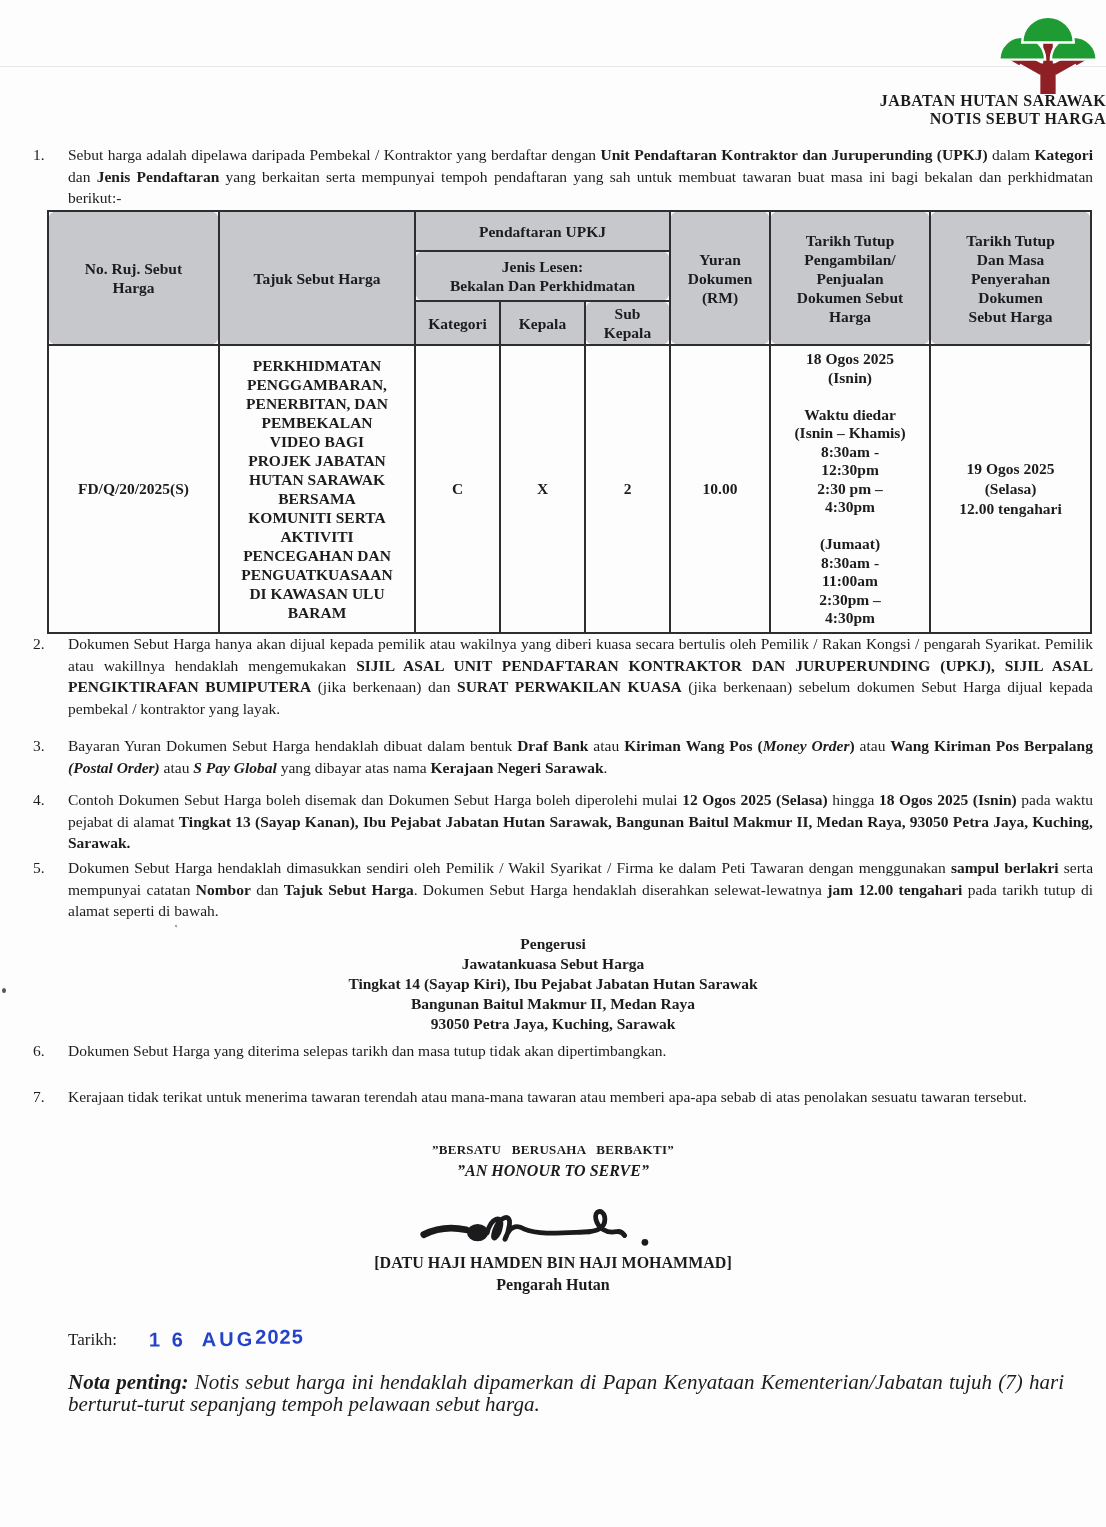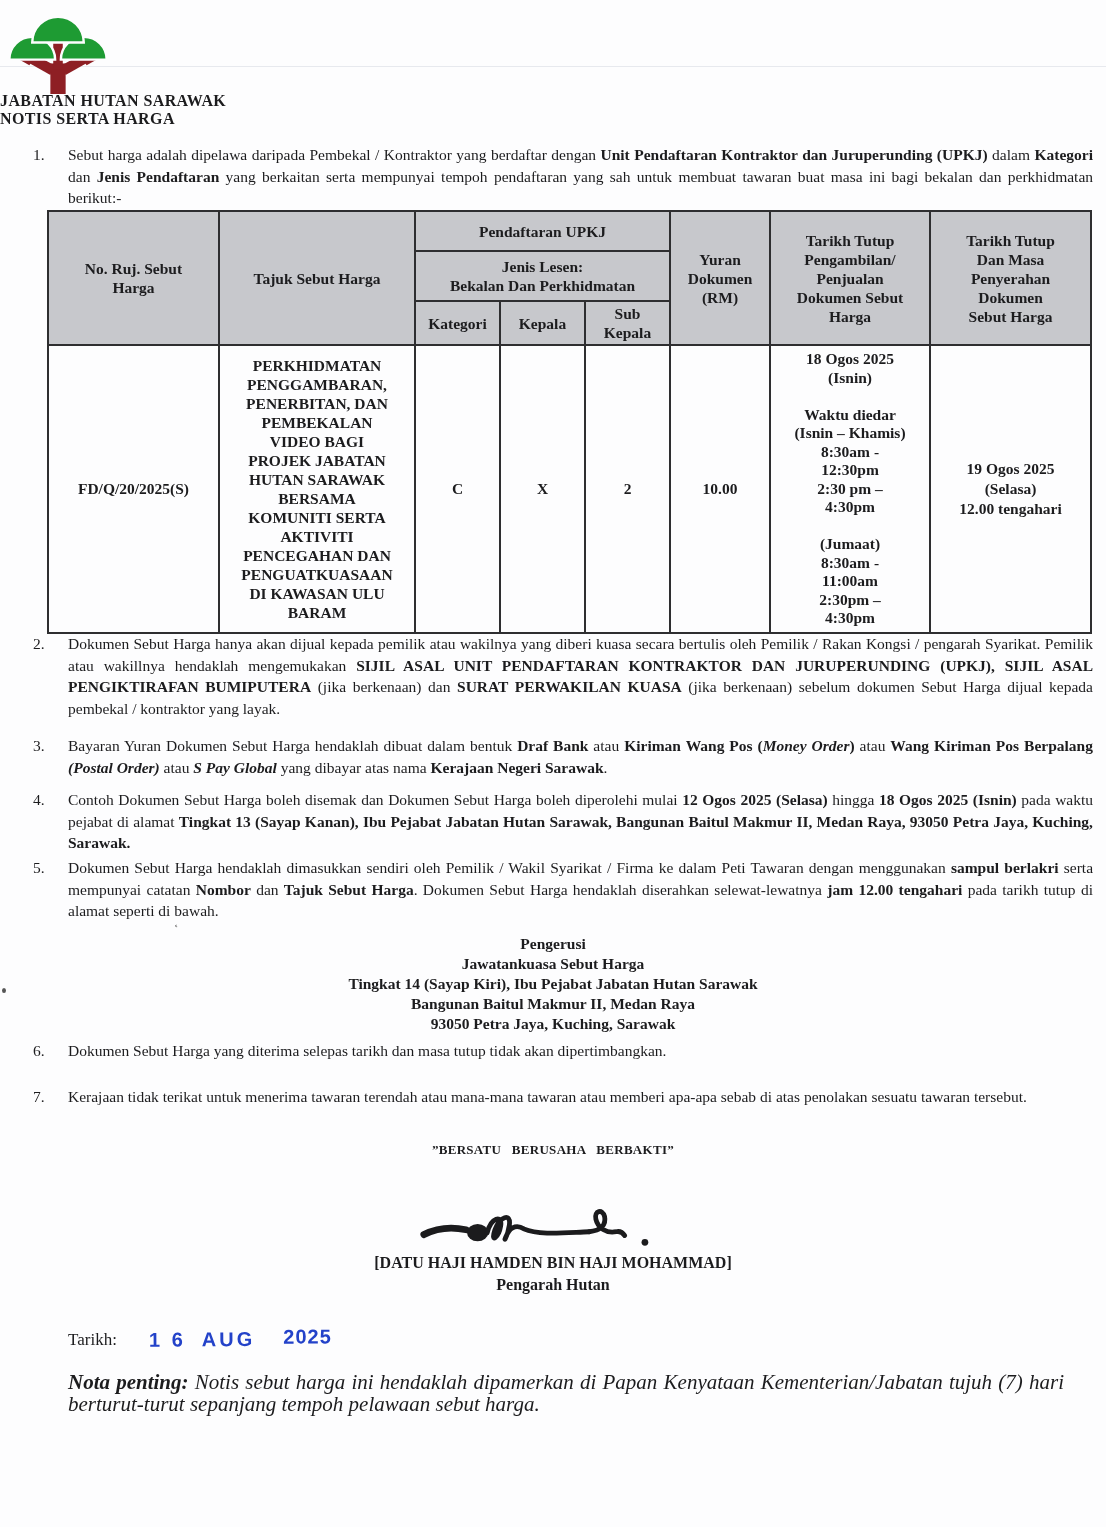--- a/index.html
+++ b/index.html
@@ -9,21 +9,21 @@
     font-family:"Liberation Serif","DejaVu Serif",serif;
     color:#1c1c1e;
     -webkit-font-smoothing:antialiased;
   }
   .page{position:absolute;inset:0;overflow:hidden;}
   .scanline{position:absolute;top:66px;left:0;width:100%;height:1px;background:#e7e9ee;}
   .artifact-dot{position:absolute;background:#555;border-radius:50%;}
   .artifact-comma{position:absolute;color:#3a3a3a;font-size:11px;transform:rotate(14deg);}
 
   
-  .hdr{position:absolute;top:10px;left:0;width:100%;text-align:left;}
+  .hdr{position:absolute;top:10px;left:0;width:100%;text-align:right;}
   .logo-wrap{height:84px;}
   .titles{margin-top:-2px;font-weight:bold;font-size:16px;line-height:18px;letter-spacing:.4px;}
 
   
   .item{position:absolute;left:33px;right:13px;display:flex;}
   .item-num{width:35px;flex:none;font-size:15.5px;line-height:21.5px;}
   .item-body{flex:1;font-size:15.5px;line-height:21.5px;text-align:justify;}
 
   
   table.tender{
@@ -35,40 +35,40 @@
     font-weight:bold;font-size:15.5px;padding:2px 6px;
   }
   table.tender thead th{background:#c7c8cc;line-height:19px;}
   table.tender thead tr:nth-child(1){height:40px;}
   table.tender thead tr:nth-child(2){height:50px;}
   table.tender thead tr:nth-child(3){height:34px;}
   table.tender tbody tr{height:288px;background:#fdfdfe;}
   table.tender tbody td{line-height:20px;}
   td.tajuk-cell{line-height:19px !important;padding:2px 10px;}
   td.waktu-cell{line-height:18.5px !important;font-size:15px;}
-  .preline{white-space:pre-line;}
+  .preline{white-space:pre-line;border-radius:9px;}
 
   
   .address{position:absolute;top:934px;left:0;width:100%;text-align:center;
     font-weight:bold;font-size:15.5px;line-height:20px;}
   .motto{position:absolute;top:1142px;left:0;width:100%;text-align:center;}
   .motto-line1{font-weight:bold;font-size:13px;word-spacing:7px;letter-spacing:.3px;}
   .motto-line2{font-weight:bold;font-style:italic;font-size:16px;margin-top:4px;}
   .sig-wrap{position:absolute;top:1196px;left:418px;width:250px;height:58px;}
   .signatory{position:absolute;top:1252px;left:0;width:100%;text-align:center;
     font-weight:bold;font-size:16px;line-height:22px;}
 
   
   .date-row{position:absolute;top:1328px;left:68px;font-size:17px;}
   .stamp{display:inline-block;margin-left:28px;color:#2342c9;
     font-family:"Liberation Sans","DejaVu Sans",sans-serif;font-weight:bold;
     font-size:20px;letter-spacing:3px;transform:rotate(-.4deg);vertical-align:-1px;}
   .stamp span{display:inline-block;}
   .stamp .mo{margin-left:16px;}
-  .stamp .yr{margin-left:28px;letter-spacing:1px;transform:translateY(-2px);}
+  .stamp .yr{margin-left:0;letter-spacing:1px;transform:translateY(-2px);}
   .note{position:absolute;top:1372px;left:68px;right:42px;
     font-style:italic;font-size:21px;line-height:21.5px;text-align:justify;}
   .note b{font-weight:bold;}
 </style>
 </head>
 <body>
 
 <div class="page">
 
   <div class="scanline"></div>
@@ -88,21 +88,21 @@
 
         <g fill="#1e9b33" stroke="#fdfdfe" stroke-width="2.5">
           <path d="M9,52 a24,24 0 0 1 48,0 z"></path>
           <path d="M63,52 a24,24 0 0 1 48,0 z"></path>
           <path d="M33,34 a27,27 0 0 1 54,0 z"></path>
         </g>
       </svg>
     </div>
     <div class="titles">
       <div>JABATAN HUTAN SARAWAK</div>
-      <div>NOTIS SERTA HARGA</div>
+      <div>NOTIS SEBUT HARGA</div>
     </div>
   </div>
 
   <div class="item" style="top:144px;">
     <div class="item-num">1.</div>
     <div class="item-body"><span>Sebut harga adalah dipelawa daripada Pembekal / Kontraktor yang berdaftar dengan </span><span style="font-weight: bold;">Unit Pendaftaran Kontraktor dan Juruperunding (UPKJ)</span><span> dalam </span><span style="font-weight: bold;">Kategori</span><span> dan </span><span style="font-weight: bold;">Jenis Pendaftaran</span><span> yang berkaitan serta mempunyai tempoh pendaftaran yang sah untuk membuat tawaran buat masa ini bagi bekalan dan perkhidmatan berikut:-</span></div>
   </div>
 
   <table class="tender">
     <colgroup>
@@ -223,20 +223,21 @@
     <div class="item-body"><span>Dokumen Sebut Harga yang diterima selepas tarikh dan masa tutup tidak akan dipertimbangkan.</span></div>
   </div>
 
   <div class="item" style="top:1086px;">
     <div class="item-num">7.</div>
     <div class="item-body"><span>Kerajaan tidak terikat untuk menerima tawaran terendah atau mana-mana tawaran atau memberi apa-apa sebab di atas penolakan sesuatu tawaran tersebut.</span></div>
   </div>
 
   <div class="motto">
     <div class="motto-line1">”BERSATU  BERUSAHA  BERBAKTI”</div>
+    <div class="motto-line2">”AN HONOUR TO SERVE”</div>
   </div>
 
   <div class="sig-wrap">
     <svg width="250" height="58" viewBox="0 0 260 60" aria-hidden="true">
       <g stroke="#1b1b1d" fill="none" stroke-linecap="round">
         <path d="M6,40 C20,33 36,32 50,35" stroke-width="7"></path>
         <ellipse cx="62" cy="38" rx="11" ry="9" fill="#1b1b1d" stroke="none"></ellipse>
         <path d="M72,38 C76,22 88,19 86,31 C84,43 75,50 80,35 C85,21 97,17 95,30 C93,43 87,51 93,39 C97,31 104,30 110,34 C126,41 152,38 178,37" stroke-width="5"></path>
         <path d="M178,37 C190,36 196,30 194,21 C192,13 183,15 185,24 C187,33 196,39 206,37 C210,36 213,38 215,41" stroke-width="5"></path>
       </g>

